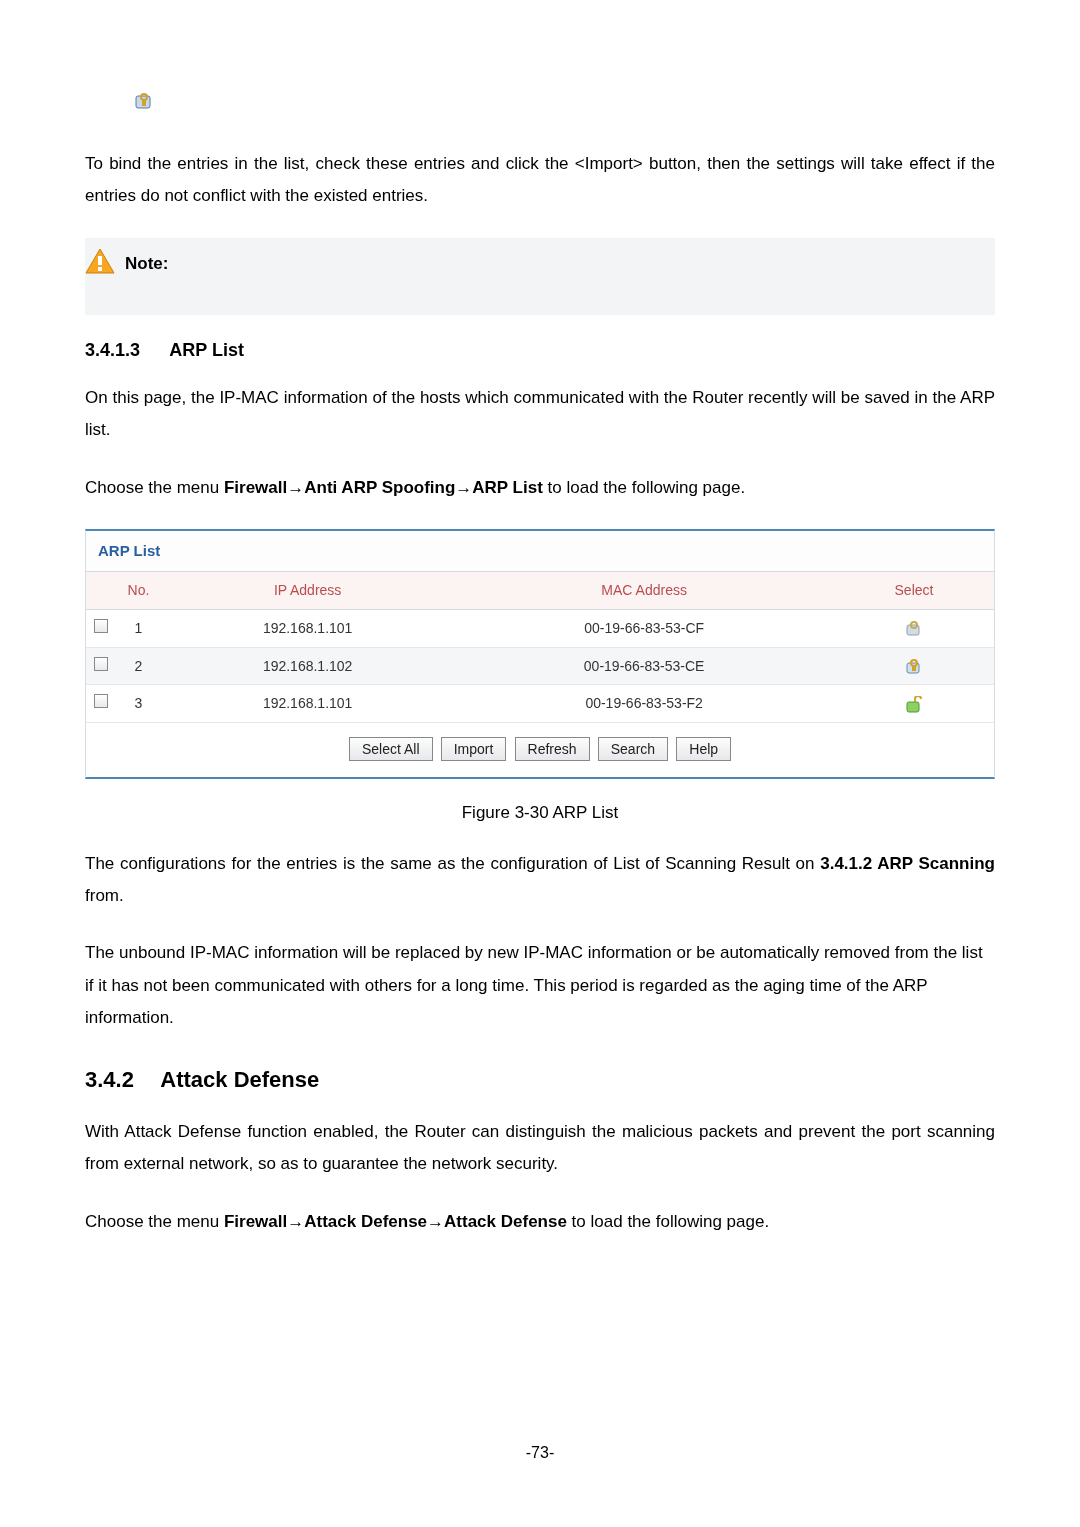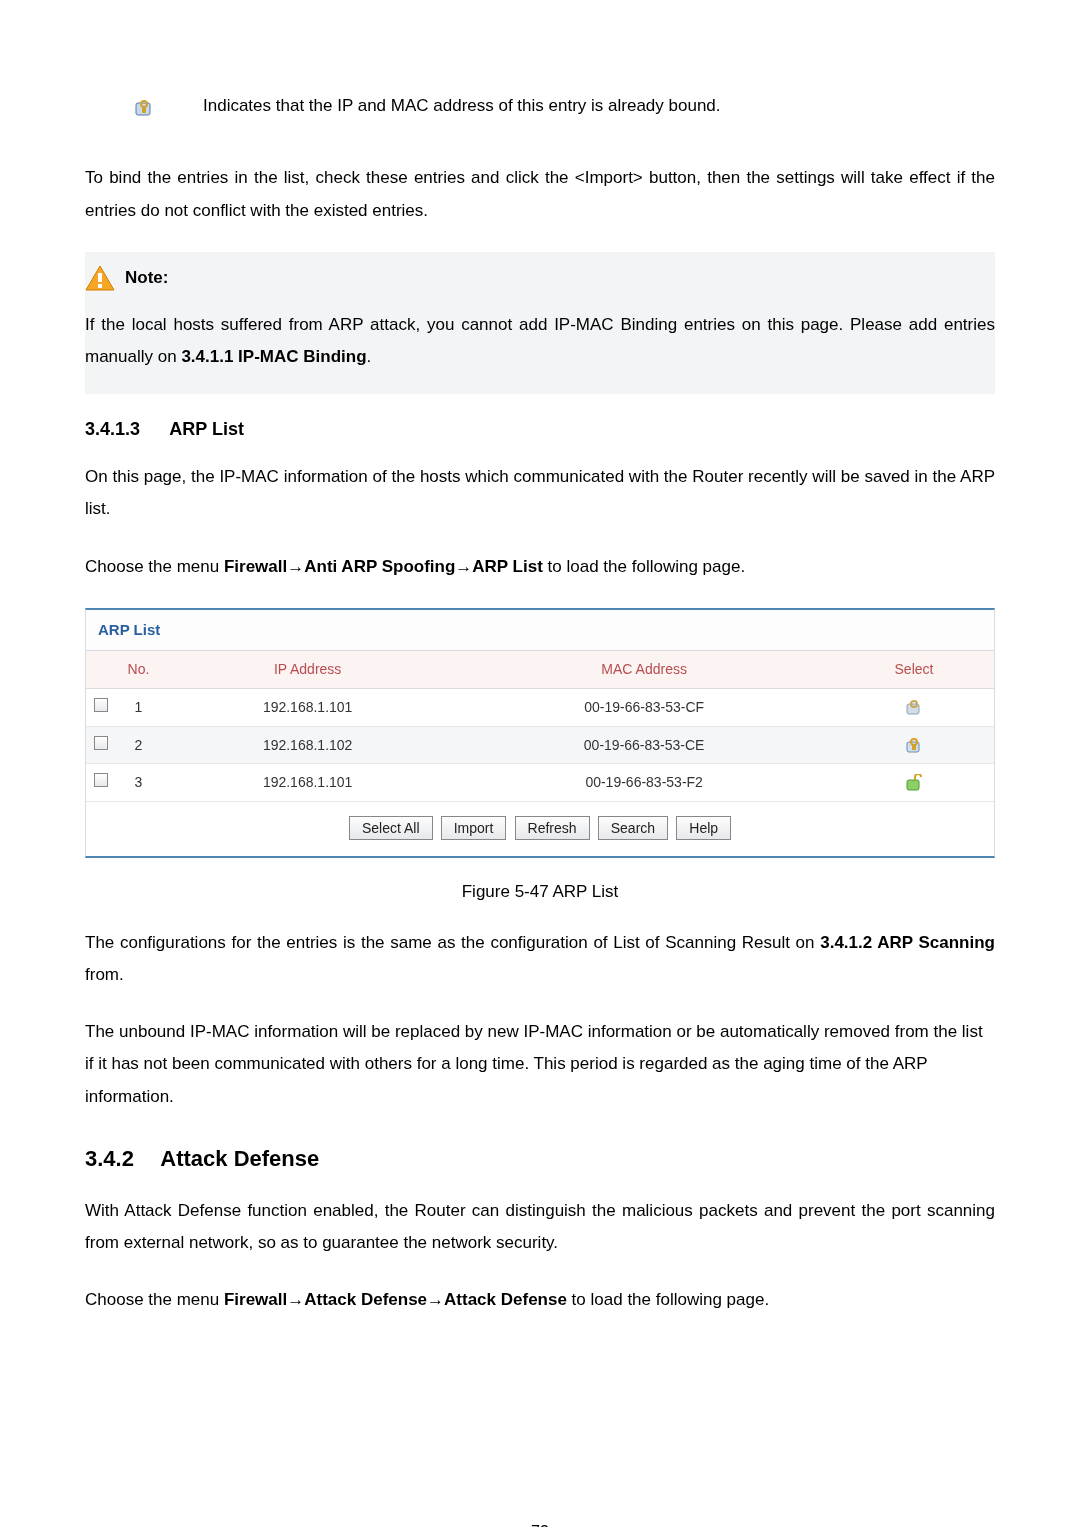--- a/index.html
+++ b/index.html
@@ -10,21 +10,21 @@
     margin: 0 auto;
     padding: 90px 85px 60px 85px;
     color: #000;
     font-size: 17px;
     line-height: 1.9;
   }
   .row1 { display: flex; align-items: center; gap: 50px; margin-bottom: 40px; }
   .bound-icon { width: 18px; height: 18px; display: inline-block; position: relative; flex-shrink: 0; margin-left: 50px; }
   .para { text-align: justify; margin-bottom: 25px; }
   .note-block { background: #f3f4f6; padding: 10px 0 20px 0; margin-bottom: 18px; }
-  .note-header { display: flex; align-items: center; gap: 10px; margin-bottom: 15px; }
+  .note-header { display: flex; gap: 10px; margin-bottom: 15px; }
   .warn-triangle { width: 30px; height: 26px; display: inline-block; }
   .note-label { font-weight: bold; }
   .h3413 { font-weight: bold; margin: 10px 0 15px 0; font-size: 18px; }
   .h3413 .num { display: inline-block; width: 80px; }
   .h342 { font-weight: bold; font-size: 22px; margin: 25px 0 15px 0; }
   .h342 .num { display: inline-block; width: 70px; }
   .menu-line .bold { font-weight: bold; margin-top: 10px; }
   .arp-panel {
     border: 1px solid #d7dbe0;
     border-top: 2px solid #4d86b3;
@@ -81,40 +81,35 @@
 <body>
 
 <div class="row1">
   <span class="bound-icon">
     <svg viewBox="0 0 18 18" width="18" height="18">
       <rect x="1" y="3" width="14" height="12" rx="2" fill="#c8d9ea" stroke="#5a7ba0"></rect>
       <rect x="6" y="1" width="6" height="6" rx="3" fill="none" stroke="#d4a12a" stroke-width="2"></rect>
       <rect x="7" y="7" width="4" height="6" rx="1" fill="#d4a12a"></rect>
     </svg>
   </span>
-  <span>Indicates that the IP and MAC address of this entry is already bound.</span>
 </div>
 
 <p class="para">To bind the entries in the list, check these entries and click the &lt;Import&gt; button, then the settings will take effect if the entries do not conflict with the existed entries.</p>
 
 <div class="note-block">
   <div class="note-header">
     <span class="warn-triangle">
       <svg viewBox="0 0 30 26" width="30" height="26">
         <polygon points="15,1 29,25 1,25" fill="#f6a623" stroke="#d07f00"></polygon>
         <rect x="13" y="8" width="4" height="9" fill="#fff"></rect>
         <rect x="13" y="19" width="4" height="4" fill="#fff"></rect>
       </svg>
     </span>
     <span class="note-label">Note:</span>
   </div>
-  <p class="para" style="margin-bottom:0;">
-    <span>If the local hosts suffered from ARP attack, you cannot add IP-MAC Binding entries on this page. Please add entries manually on </span>
-    <span class="inline-bold">3.4.1.1 IP-MAC Binding</span><span>.</span>
-  </p>
 </div>
 
 <h3 class="h3413">
   <span class="num">3.4.1.3</span>
   <span>ARP List</span>
 </h3>
 
 <p class="para">On this page, the IP-MAC information of the hosts which communicated with the Router recently will be saved in the ARP list.</p>
 
 <p class="para menu-line">
@@ -181,21 +176,21 @@
   </table>
   <div class="btn-row">
     <button class="btn">Select All</button>
     <button class="btn">Import</button>
     <button class="btn">Refresh</button>
     <button class="btn">Search</button>
     <button class="btn">Help</button>
   </div>
 </div>
 
-<div class="fig-caption">Figure 5-47 ARP List</div>
+<div class="fig-caption">Figure 3-30 ARP List</div>
 
 <p class="para">
   <span>The configurations for the entries is the same as the configuration of List of Scanning Result on </span><span class="inline-bold">3.4.1.2 ARP Scanning</span><span> from.</span>
 </p>
 
 <p class="para" style="text-align:left">The unbound IP-MAC information will be replaced by new IP-MAC information or be automatically removed from the list if it has not been communicated with others for a long time. This period is regarded as the aging time of the ARP information.</p>
 
 <h2 class="h342">
   <span class="num">3.4.2</span>
   <span>Attack Defense</span>

